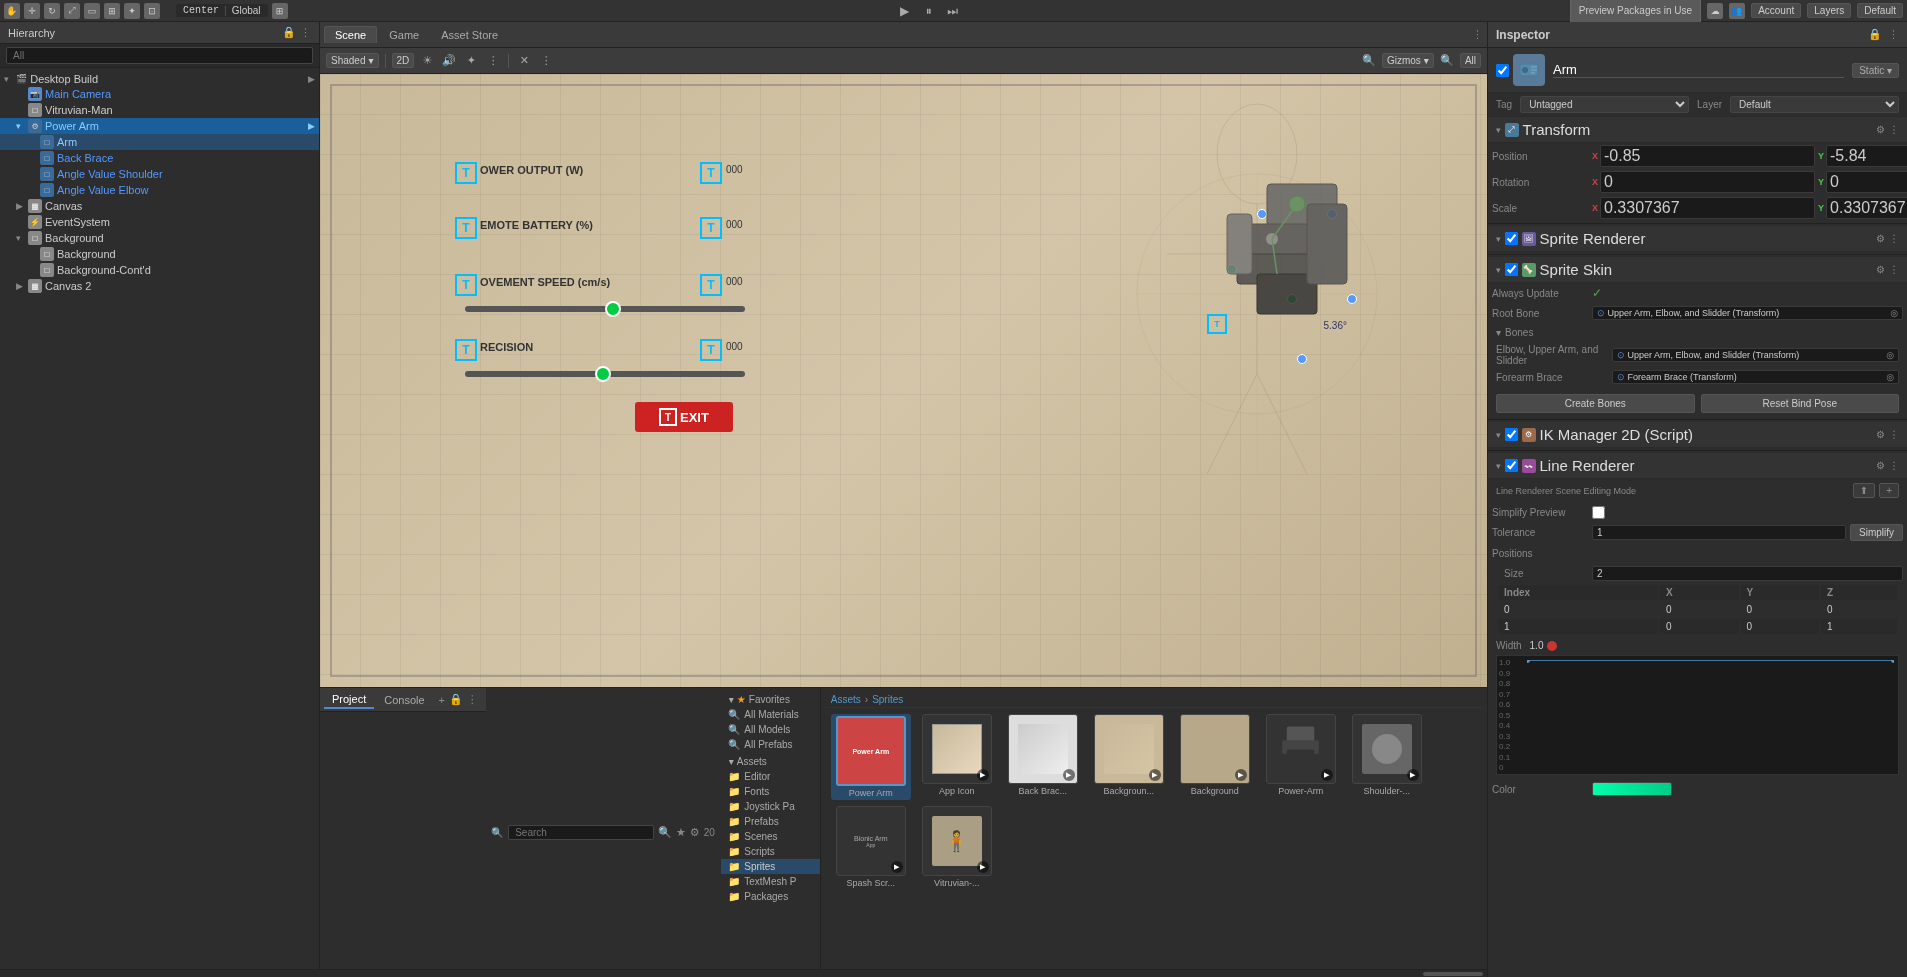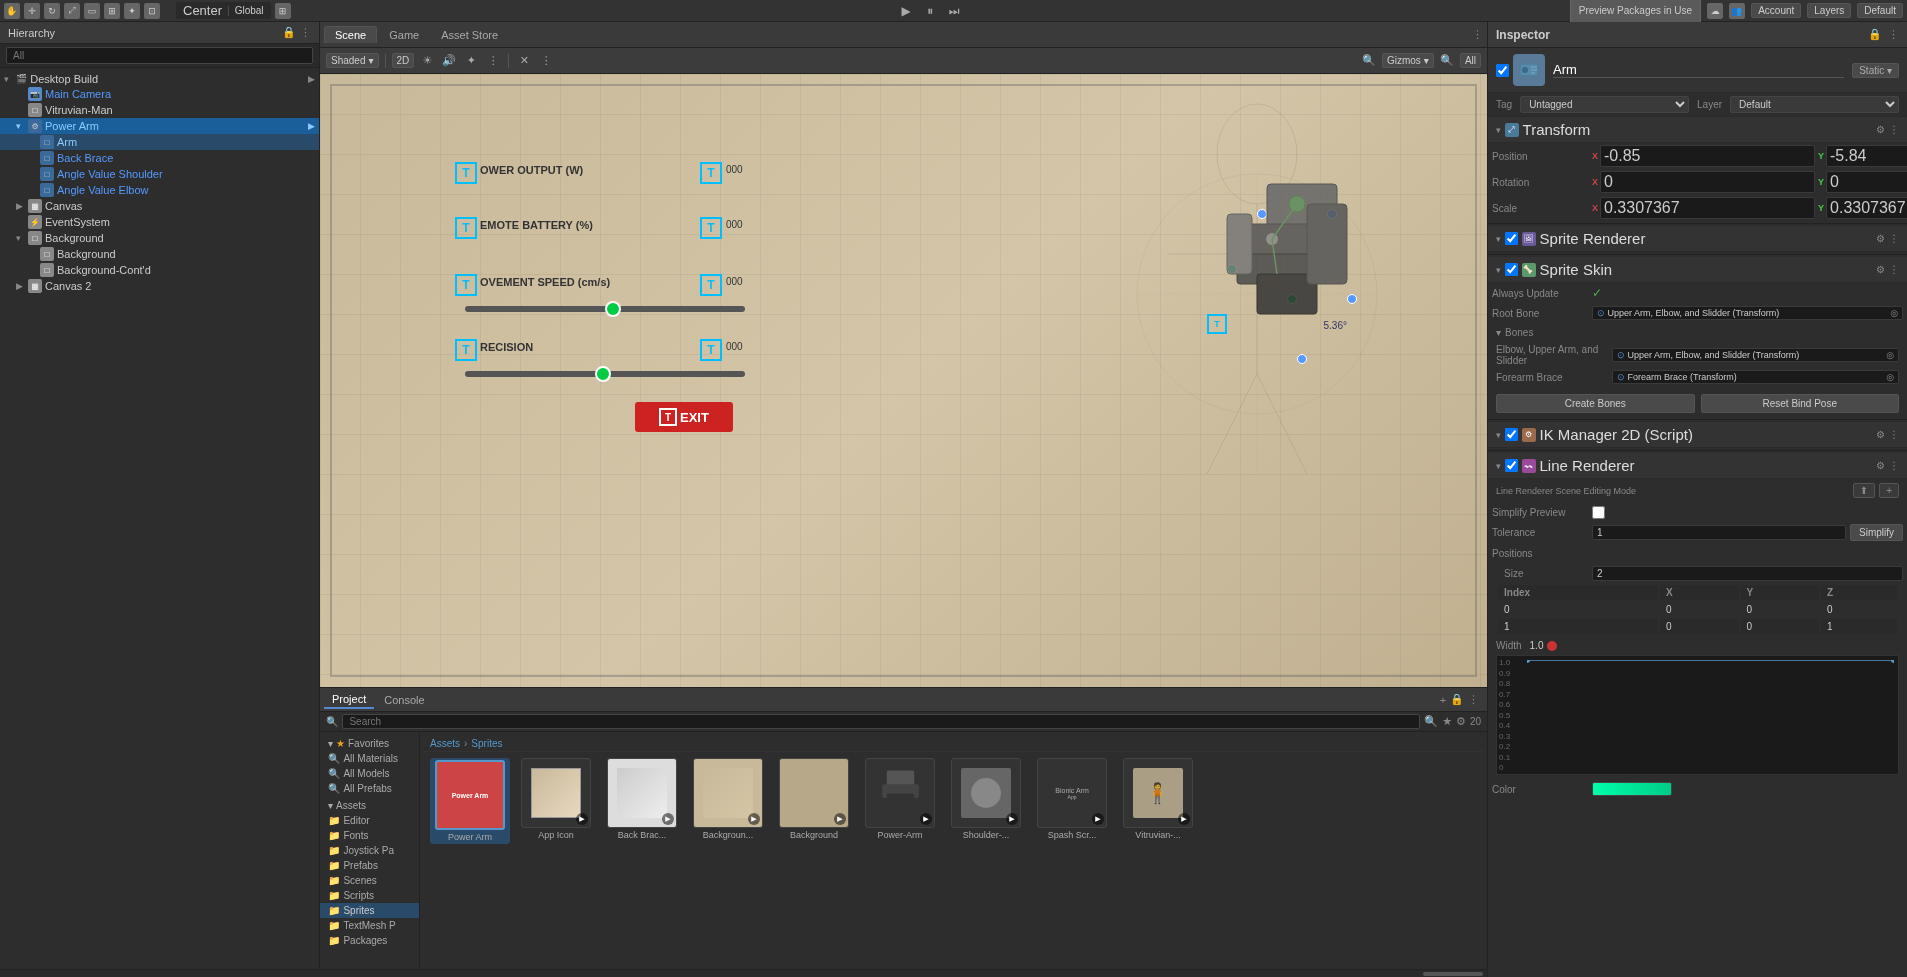--- a/index.html
+++ b/index.html
@@ -107,21 +107,21 @@
       height: 290px;
       display: flex;
       background: #2d2d2d;
       border-top: 1px solid #222;
     }
 
     
     #project-panel {
       flex: 1;
       display: flex;
-      flex-direction: column;
+      flex-direction: row;
     }
     #project-tabs {
       height: 24px;
       background: #3a3a3a;
       display: flex;
       align-items: center;
       border-bottom: 1px solid #222;
       padding: 0 4px;
       gap: 2px;
     }
@@ -320,21 +320,21 @@
     <div class="top-icon">✋</div>
     <div class="top-icon">✛</div>
     <div class="top-icon">↻</div>
     <div class="top-icon">⤢</div>
     <div class="top-icon">▭</div>
     <div class="top-icon">⊞</div>
     <div class="top-icon">✦</div>
     <div class="top-icon">⊡</div>
     <div style="width:8px"></div>
     <div class="top-btn-group">
-      <span style="font-size:13px;color:#ccc;cursor:pointer;padding:0 3px;">Center</span>
+      <span style="font-size:10px;color:#ccc;cursor:pointer;padding:0 3px;font-family:Liberation Mono, monospace;">Center</span>
       <span style="color:#555;font-size:10px;">|</span>
       <span style="font-size:10px;color:#ccc;cursor:pointer;padding:0 3px;">Global</span>
     </div>
     <div class="top-icon">⊞</div>
   </div>
   <div class="play-controls">
     <div class="play-btn">▶</div>
     <div class="play-btn">⏸</div>
     <div class="play-btn">⏭</div>
   </div>

